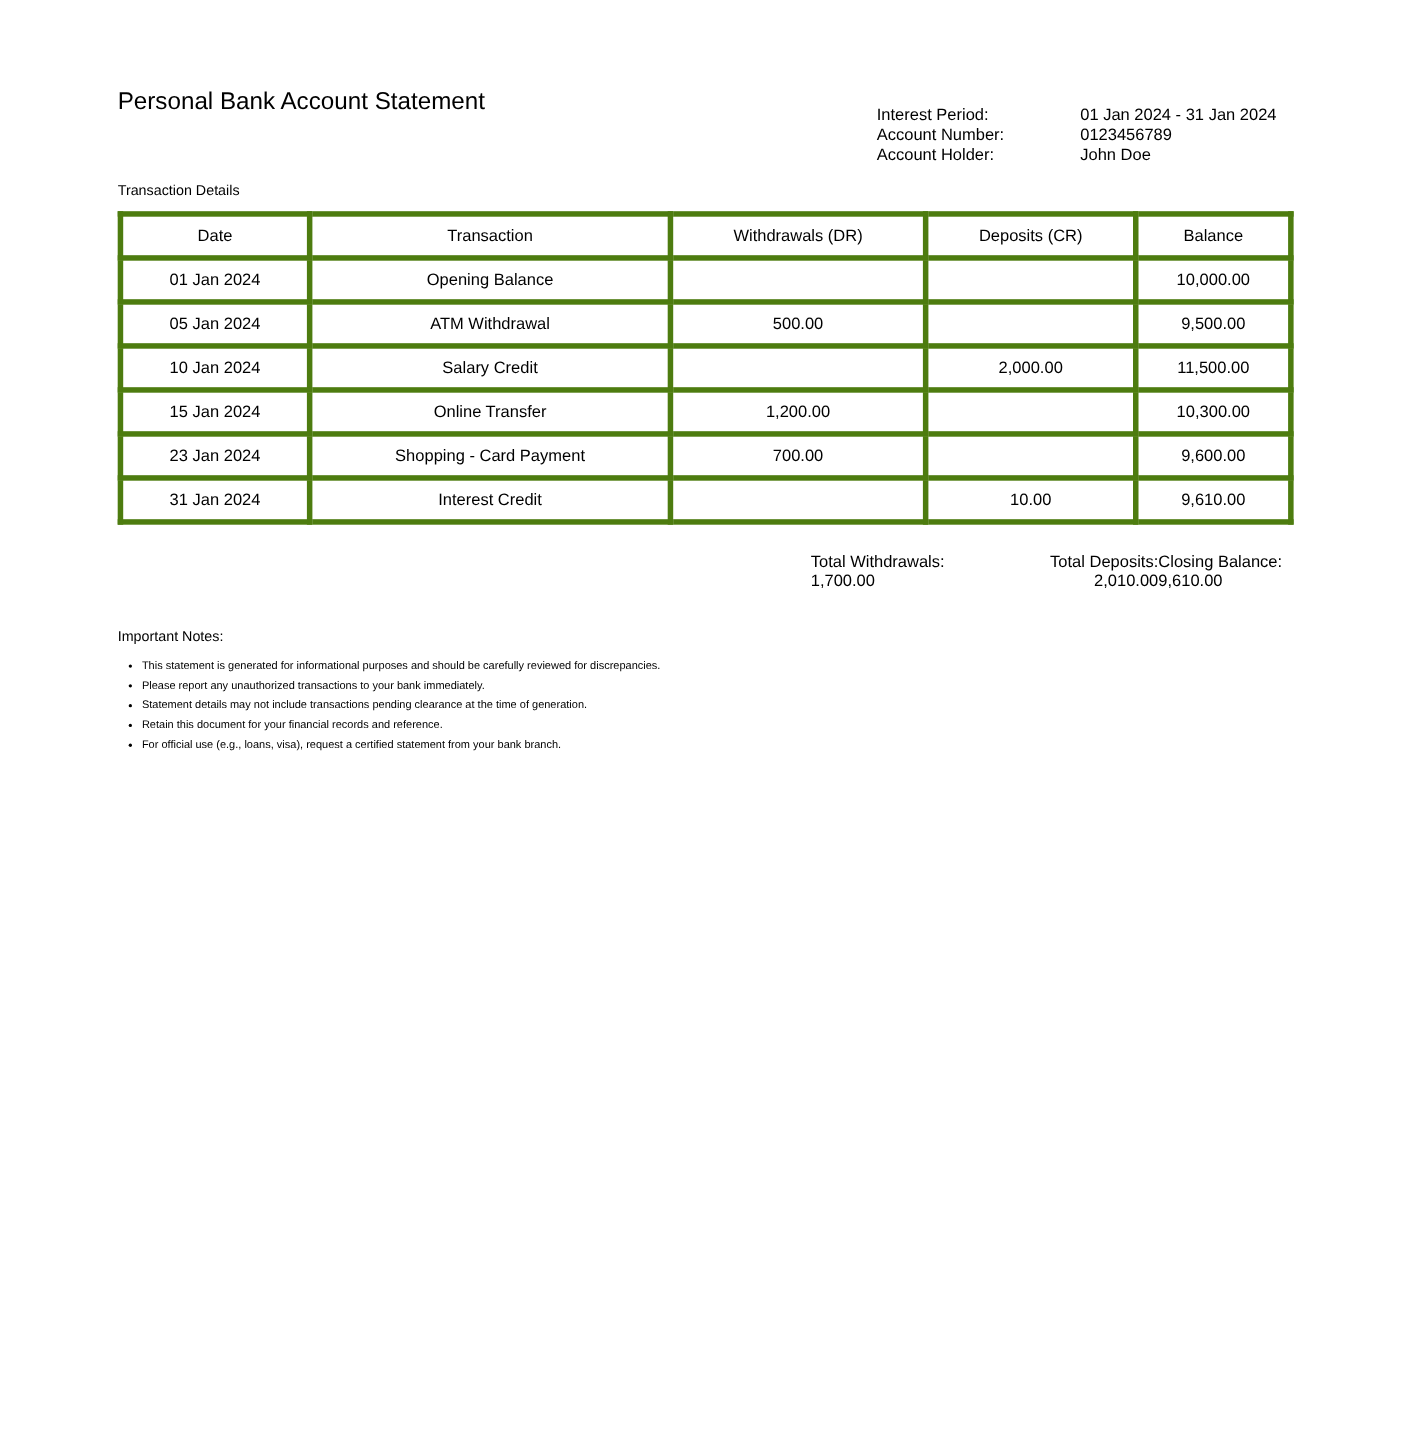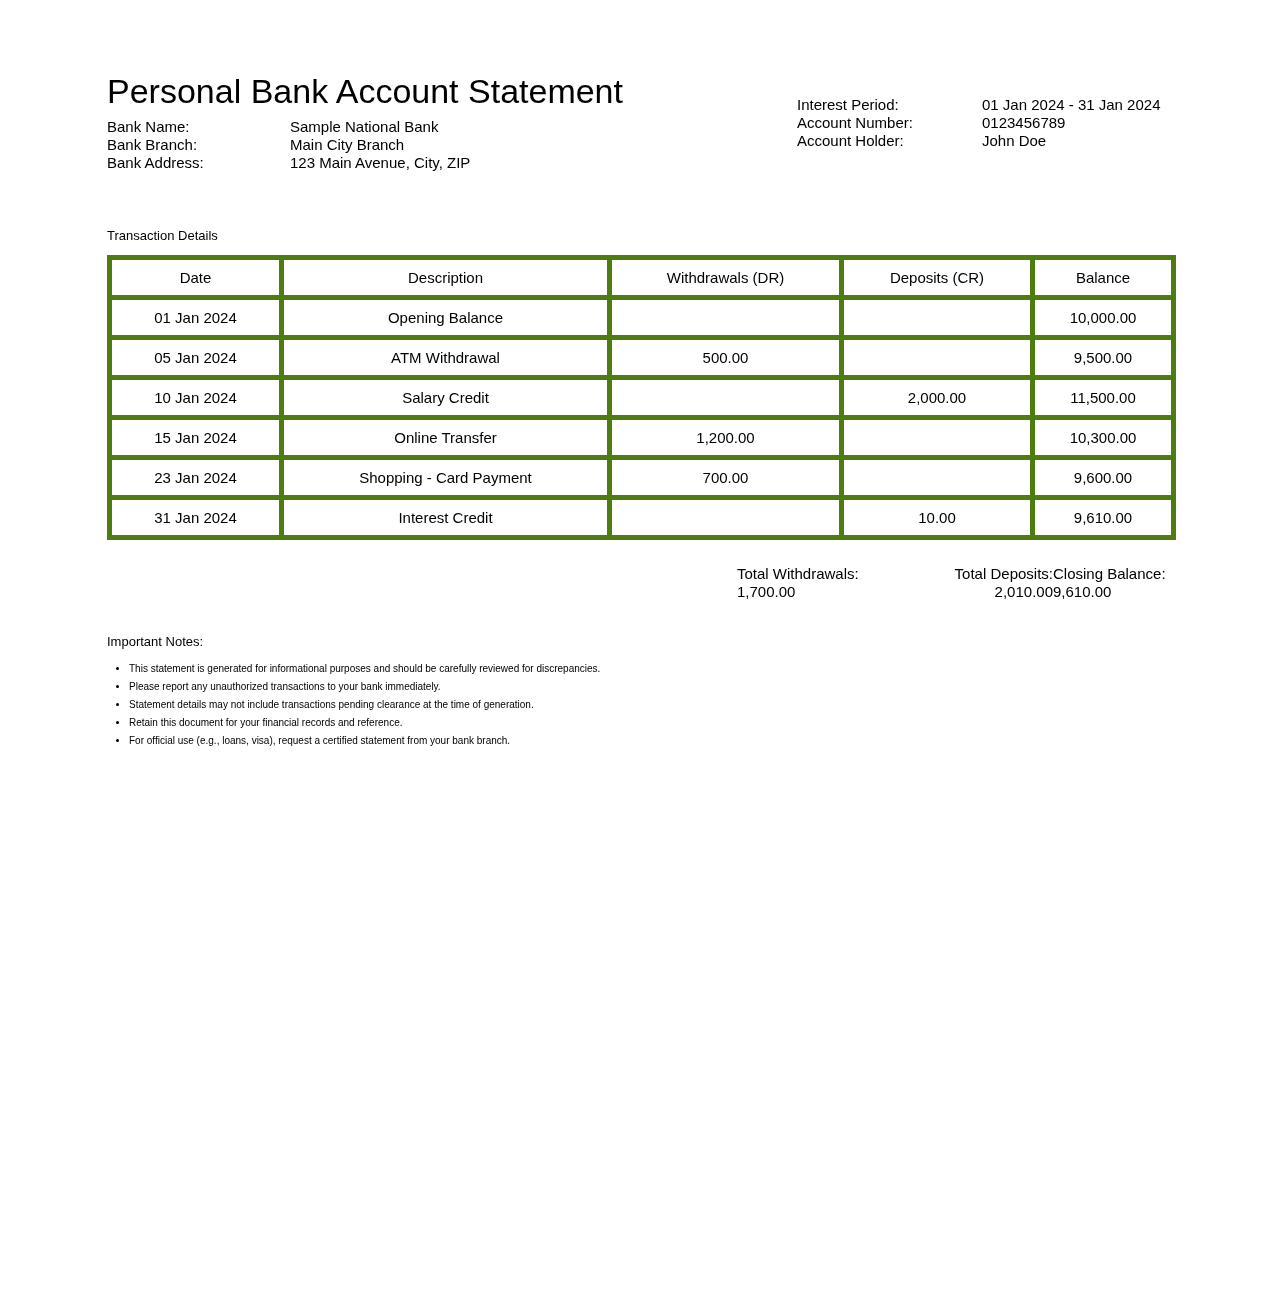--- a/index.html
+++ b/index.html
@@ -11,21 +11,21 @@
   }
   .page {
     position: relative;
     width: 1278px;
     height: 1300px;
     padding: 74px 107px 0 107px;
     overflow: hidden;
   }
   .doc-title {
     margin: 0;
-    font-size: 34px;
+    font-size: 22px;
     font-weight: 400;
     line-height: 35px;
     white-space: nowrap;
   }
   .info-block { margin-top: 9px; }
   .info-row {
     display: grid;
     grid-template-columns: 183px auto;
     line-height: 18px;
   }
@@ -85,34 +85,20 @@
     font-size: 10px;
   }
 </style>
 </head>
 <body>
 
 <div class="page">
 
   <h1 class="doc-title">Personal Bank Account Statement</h1>
 
-  <div class="info-block">
-    <div class="info-row">
-      <span>Bank Name:</span>
-      <span>Sample National Bank</span>
-    </div>
-    <div class="info-row">
-      <span>Bank Branch:</span>
-      <span>Main City Branch</span>
-    </div>
-    <div class="info-row">
-      <span>Bank Address:</span>
-      <span>123 Main Avenue, City, ZIP</span>
-    </div>
-  </div>
 
   <div class="statement-block">
     <div class="info-row">
       <span>Interest Period:</span>
       <span>01 Jan 2024 - 31 Jan 2024</span>
     </div>
     <div class="info-row">
       <span>Account Number:</span>
       <span>0123456789</span>
     </div>
@@ -128,21 +114,21 @@
     <colgroup>
       <col class="col-date">
         <col class="col-desc">
         <col class="col-wd">
         <col class="col-dep">
         <col class="col-bal">
     </colgroup>
     <thead>
       <tr>
         <th>Date</th>
-        <th>Description</th>
+        <th>Transaction</th>
         <th>Withdrawals (DR)</th>
         <th>Deposits (CR)</th>
         <th>Balance</th>
       </tr>
     </thead>
     <tbody>
       <tr>
         <td>01 Jan 2024</td>
         <td>Opening Balance</td>
         <td></td>

